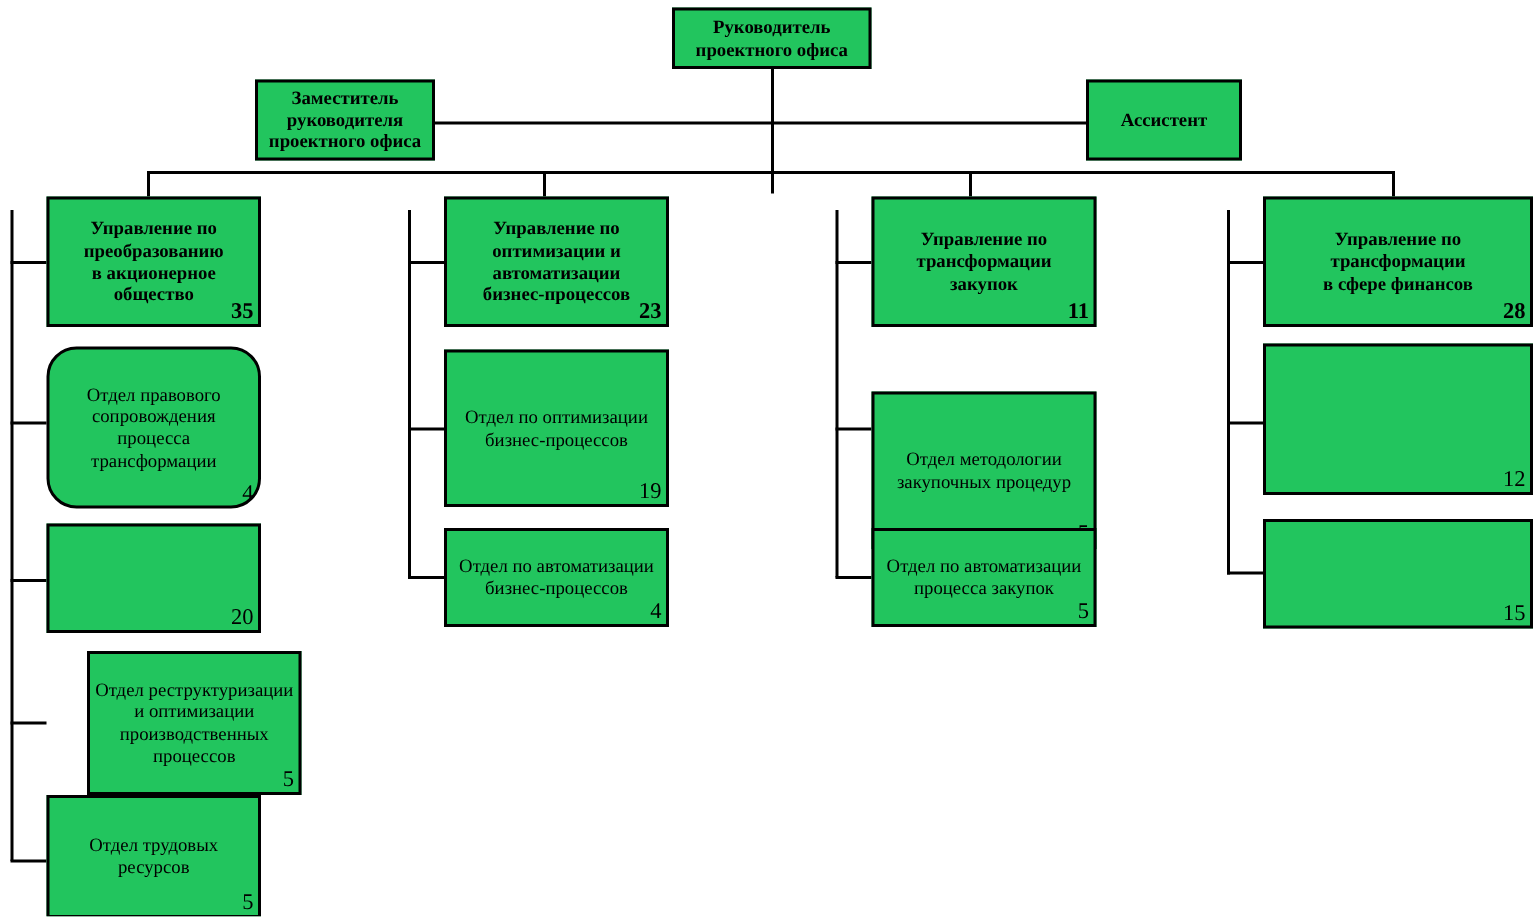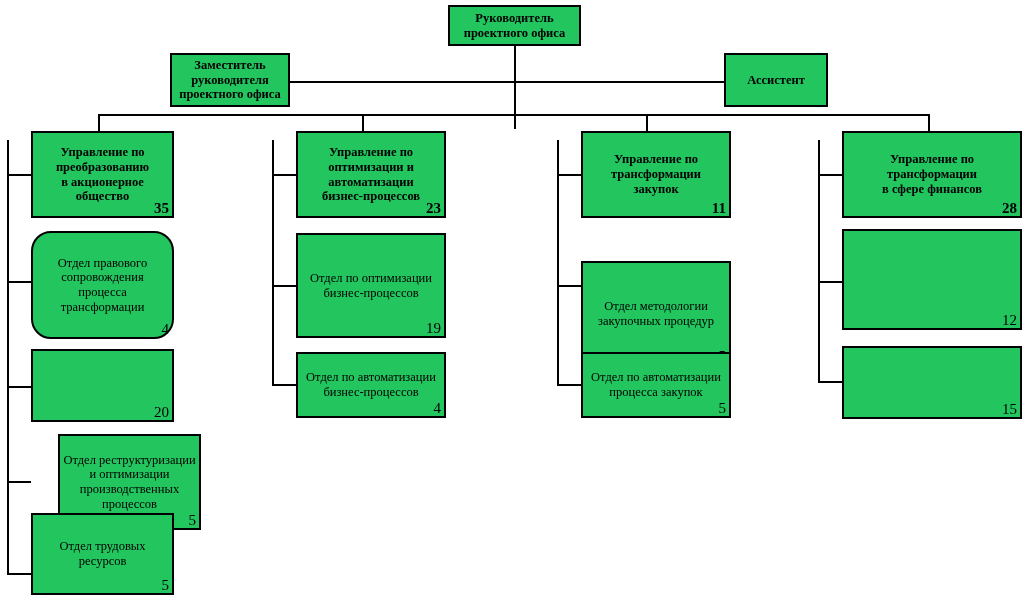--- a/index.html
+++ b/index.html
@@ -144,21 +144,21 @@
   <div class="node dept" style="left:31px; top:349px; width:143px; height:73px;">
     <span class="count">20</span>
   </div>
   <div class="node dept" style="left:31px; top:434px; width:143px; height:96px;margin-left:27px;">
     <span class="label">Отдел реструктуризации
 и оптимизации
 производственных
 процессов</span>
     <span class="count">5</span>
   </div>
-  <div class="node dept" style="left:31px; top:513px; width:143px; height:82px;">
+  <div class="node dept" style="left:31px; top:530px; width:143px; height:82px;">
     <span class="label">Отдел трудовых
 ресурсов</span>
     <span class="count">5</span>
   </div>
 
   <div class="node unit" style="left:296px; top:131px; width:150px; height:87px;">
     <span class="label">Управление по
 оптимизации и
 автоматизации
 бизнес-процессов</span>

